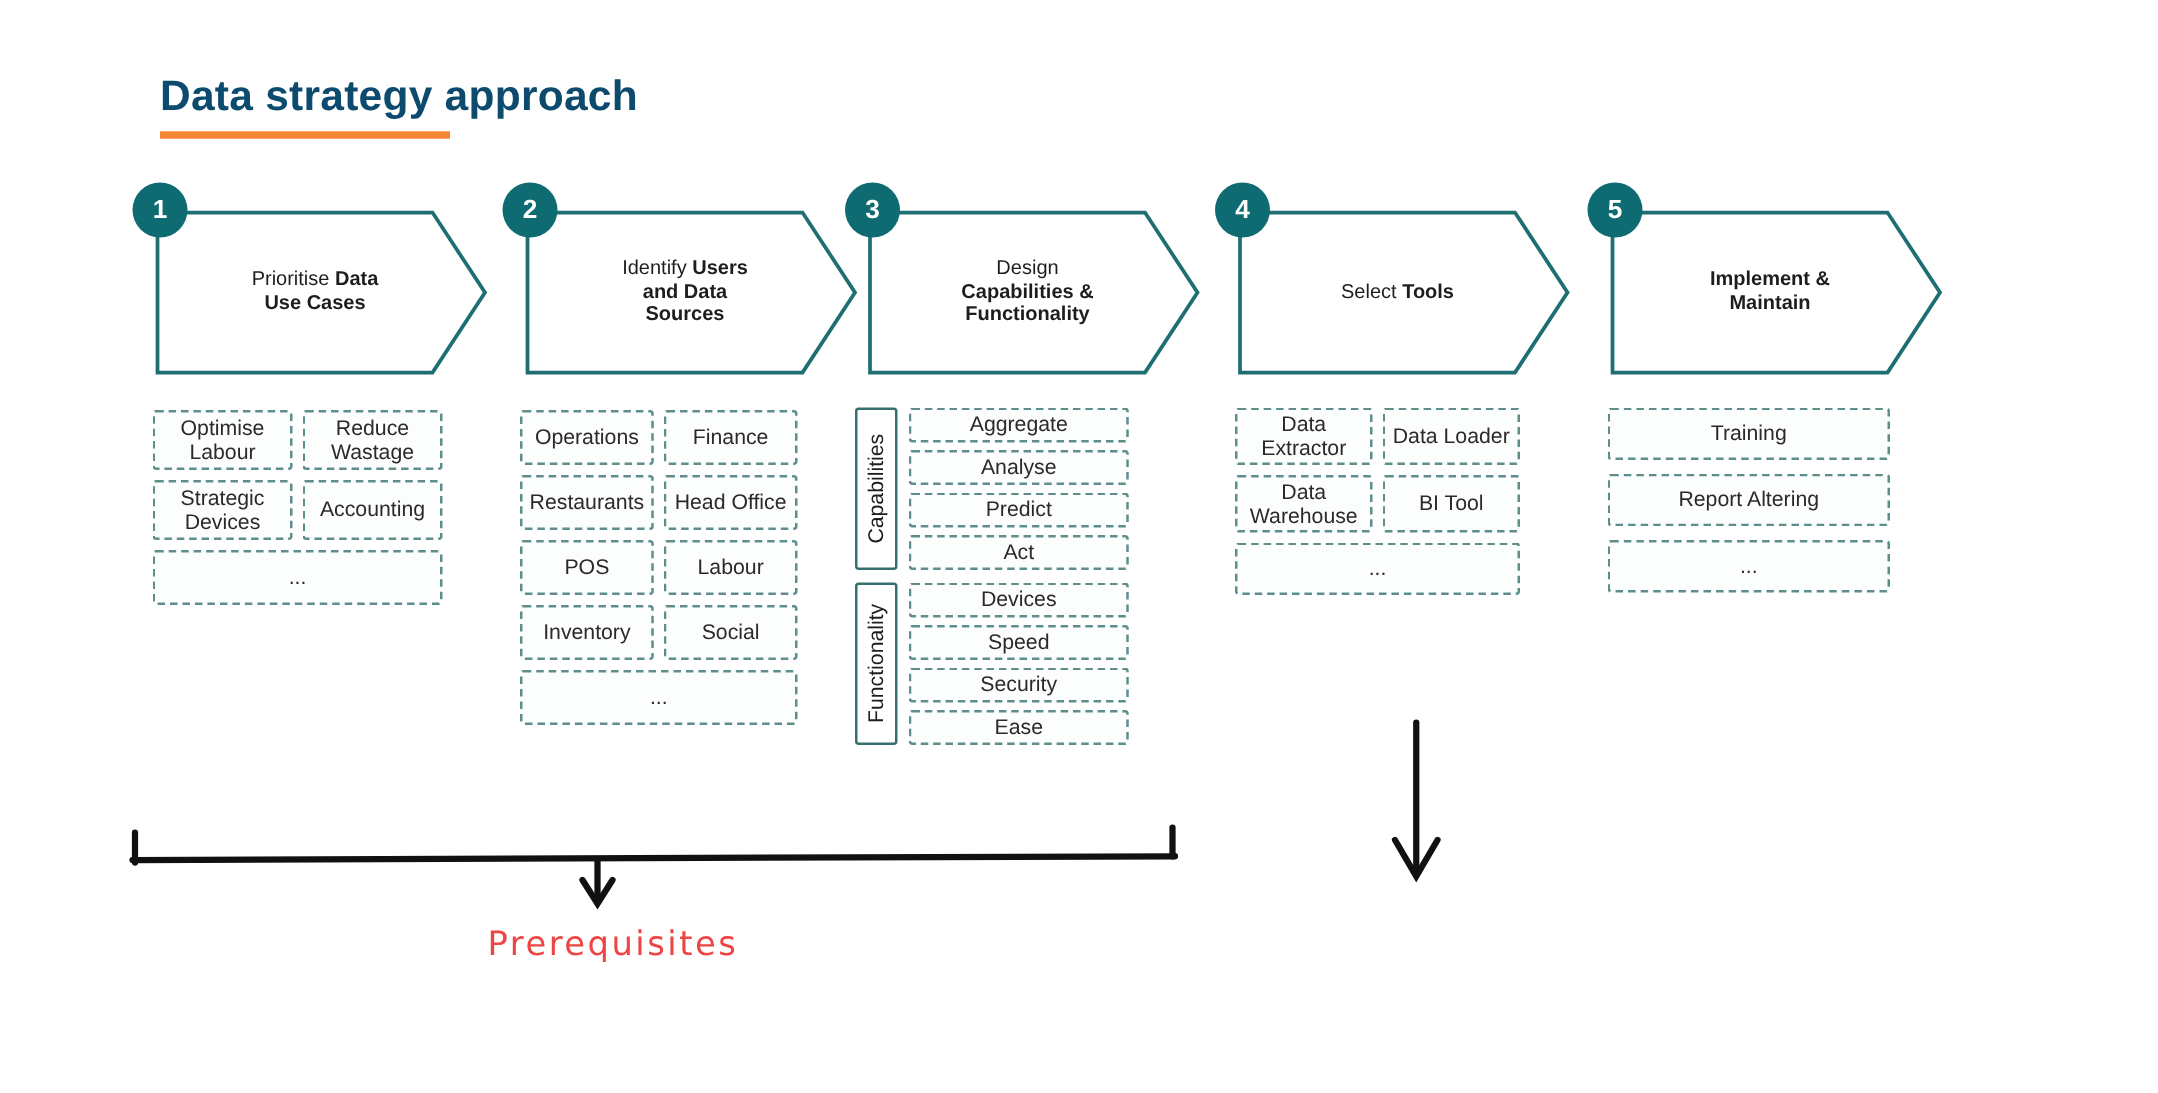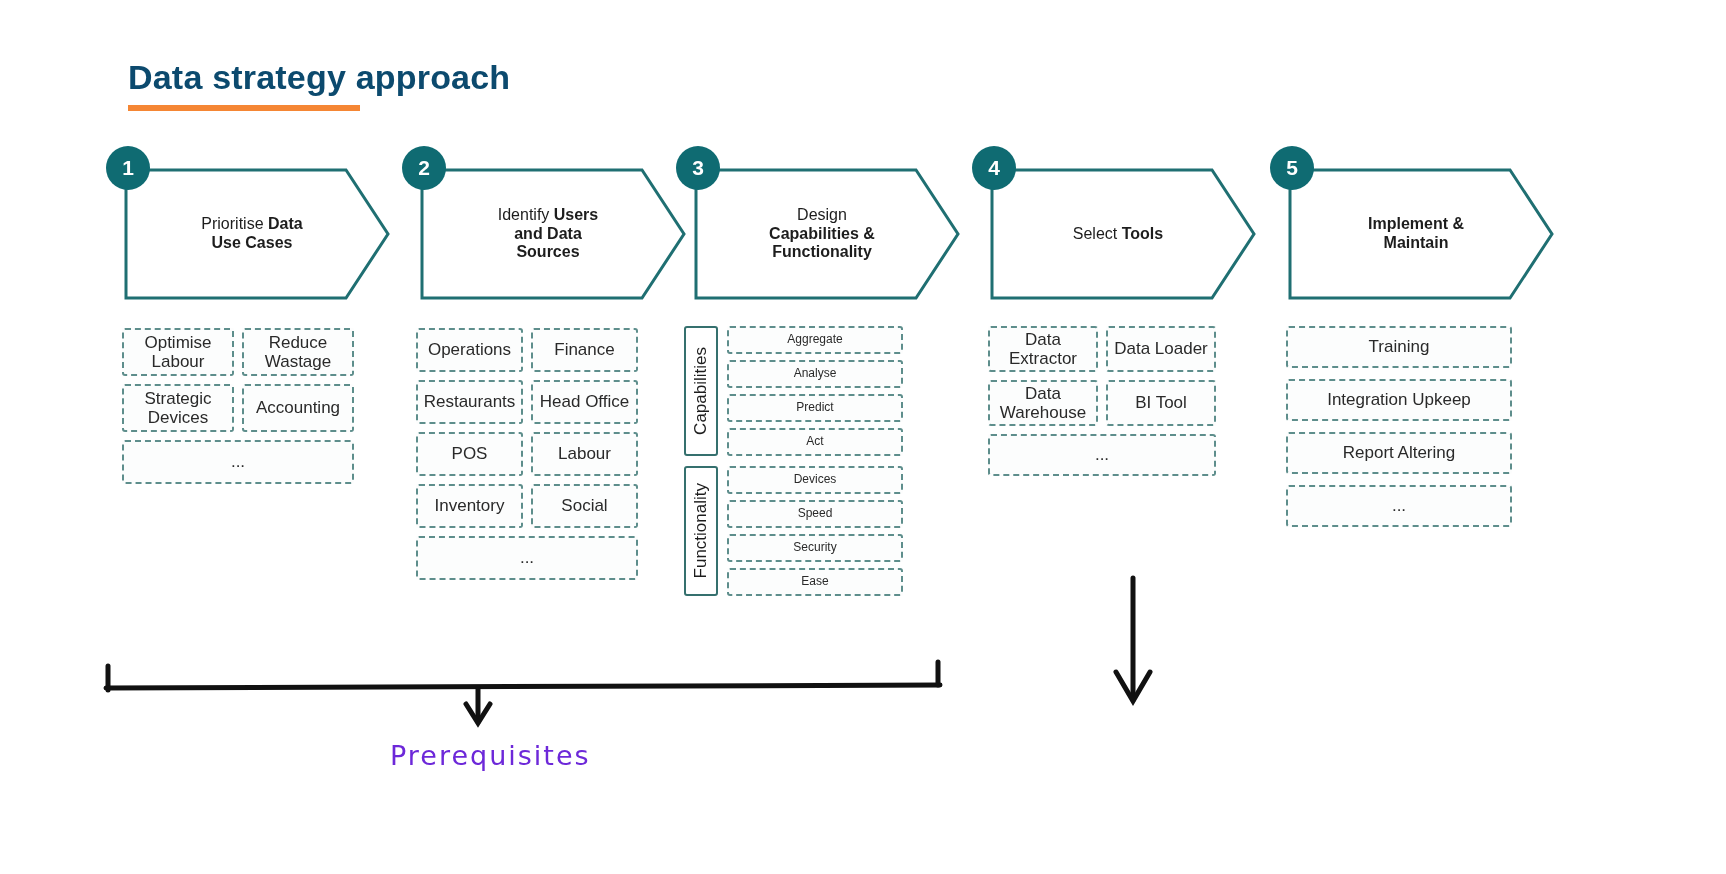--- a/index.html
+++ b/index.html
@@ -89,28 +89,28 @@
     display: flex; align-items: center; justify-content: center;
   }
   .vlabel span {
     writing-mode: vertical-rl;
     transform: rotate(180deg);
     font-size: 17px;
     color: #1d1d1d;
     white-space: nowrap;
   }
   .vstack { display: flex; flex-direction: column; gap: 6px; }
-  .vstack .cell { width: 176px; height: 28px; font-size: 12px; text-align: center; }
+  .vstack .cell { width: 176px; height: 28px; font-size: 17px; text-align: center; }
 
   
   .handwriting {
     position: absolute;
     font-family: "DejaVu Sans", sans-serif;
     font-size: 27px;
-    color: #6d28d9;
+    color: #ef4444;
     letter-spacing: 2px;
     white-space: nowrap;
   }
   svg.overlay { position: absolute; left: 0; top: 0; pointer-events: none; }
 </style>
 </head>
 <body>
 
 <div id="canvas">
 
@@ -232,21 +232,20 @@
         <path d="M2,2 H222 L264,66 L222,130 H2 Z" fill="none" stroke="#1F6F72" stroke-width="3"></path>
       </svg>
       <div class="chev-label">
         <span class="ln bold">Implement &amp;</span>
         <span class="ln bold">Maintain</span>
       </div>
       <div class="badge">5</div>
     </div>
     <div class="items" style="left:-2px; top:158px; width:226px; gap:11px 8px;">
       <div class="cell full" style="height:42px;">Training</div>
-      <div class="cell full" style="height:42px;">Integration Upkeep</div>
       <div class="cell full" style="height:42px;">Report Altering</div>
       <div class="cell full" style="height:42px;">...</div>
     </div>
   </div>
 
   <svg class="overlay" width="1726" height="874">
 
     <g stroke="#111" stroke-width="5" fill="none" stroke-linecap="round">
       <path d="M108,666 L108,690"></path>
       <path d="M106,688 L940,685"></path>

